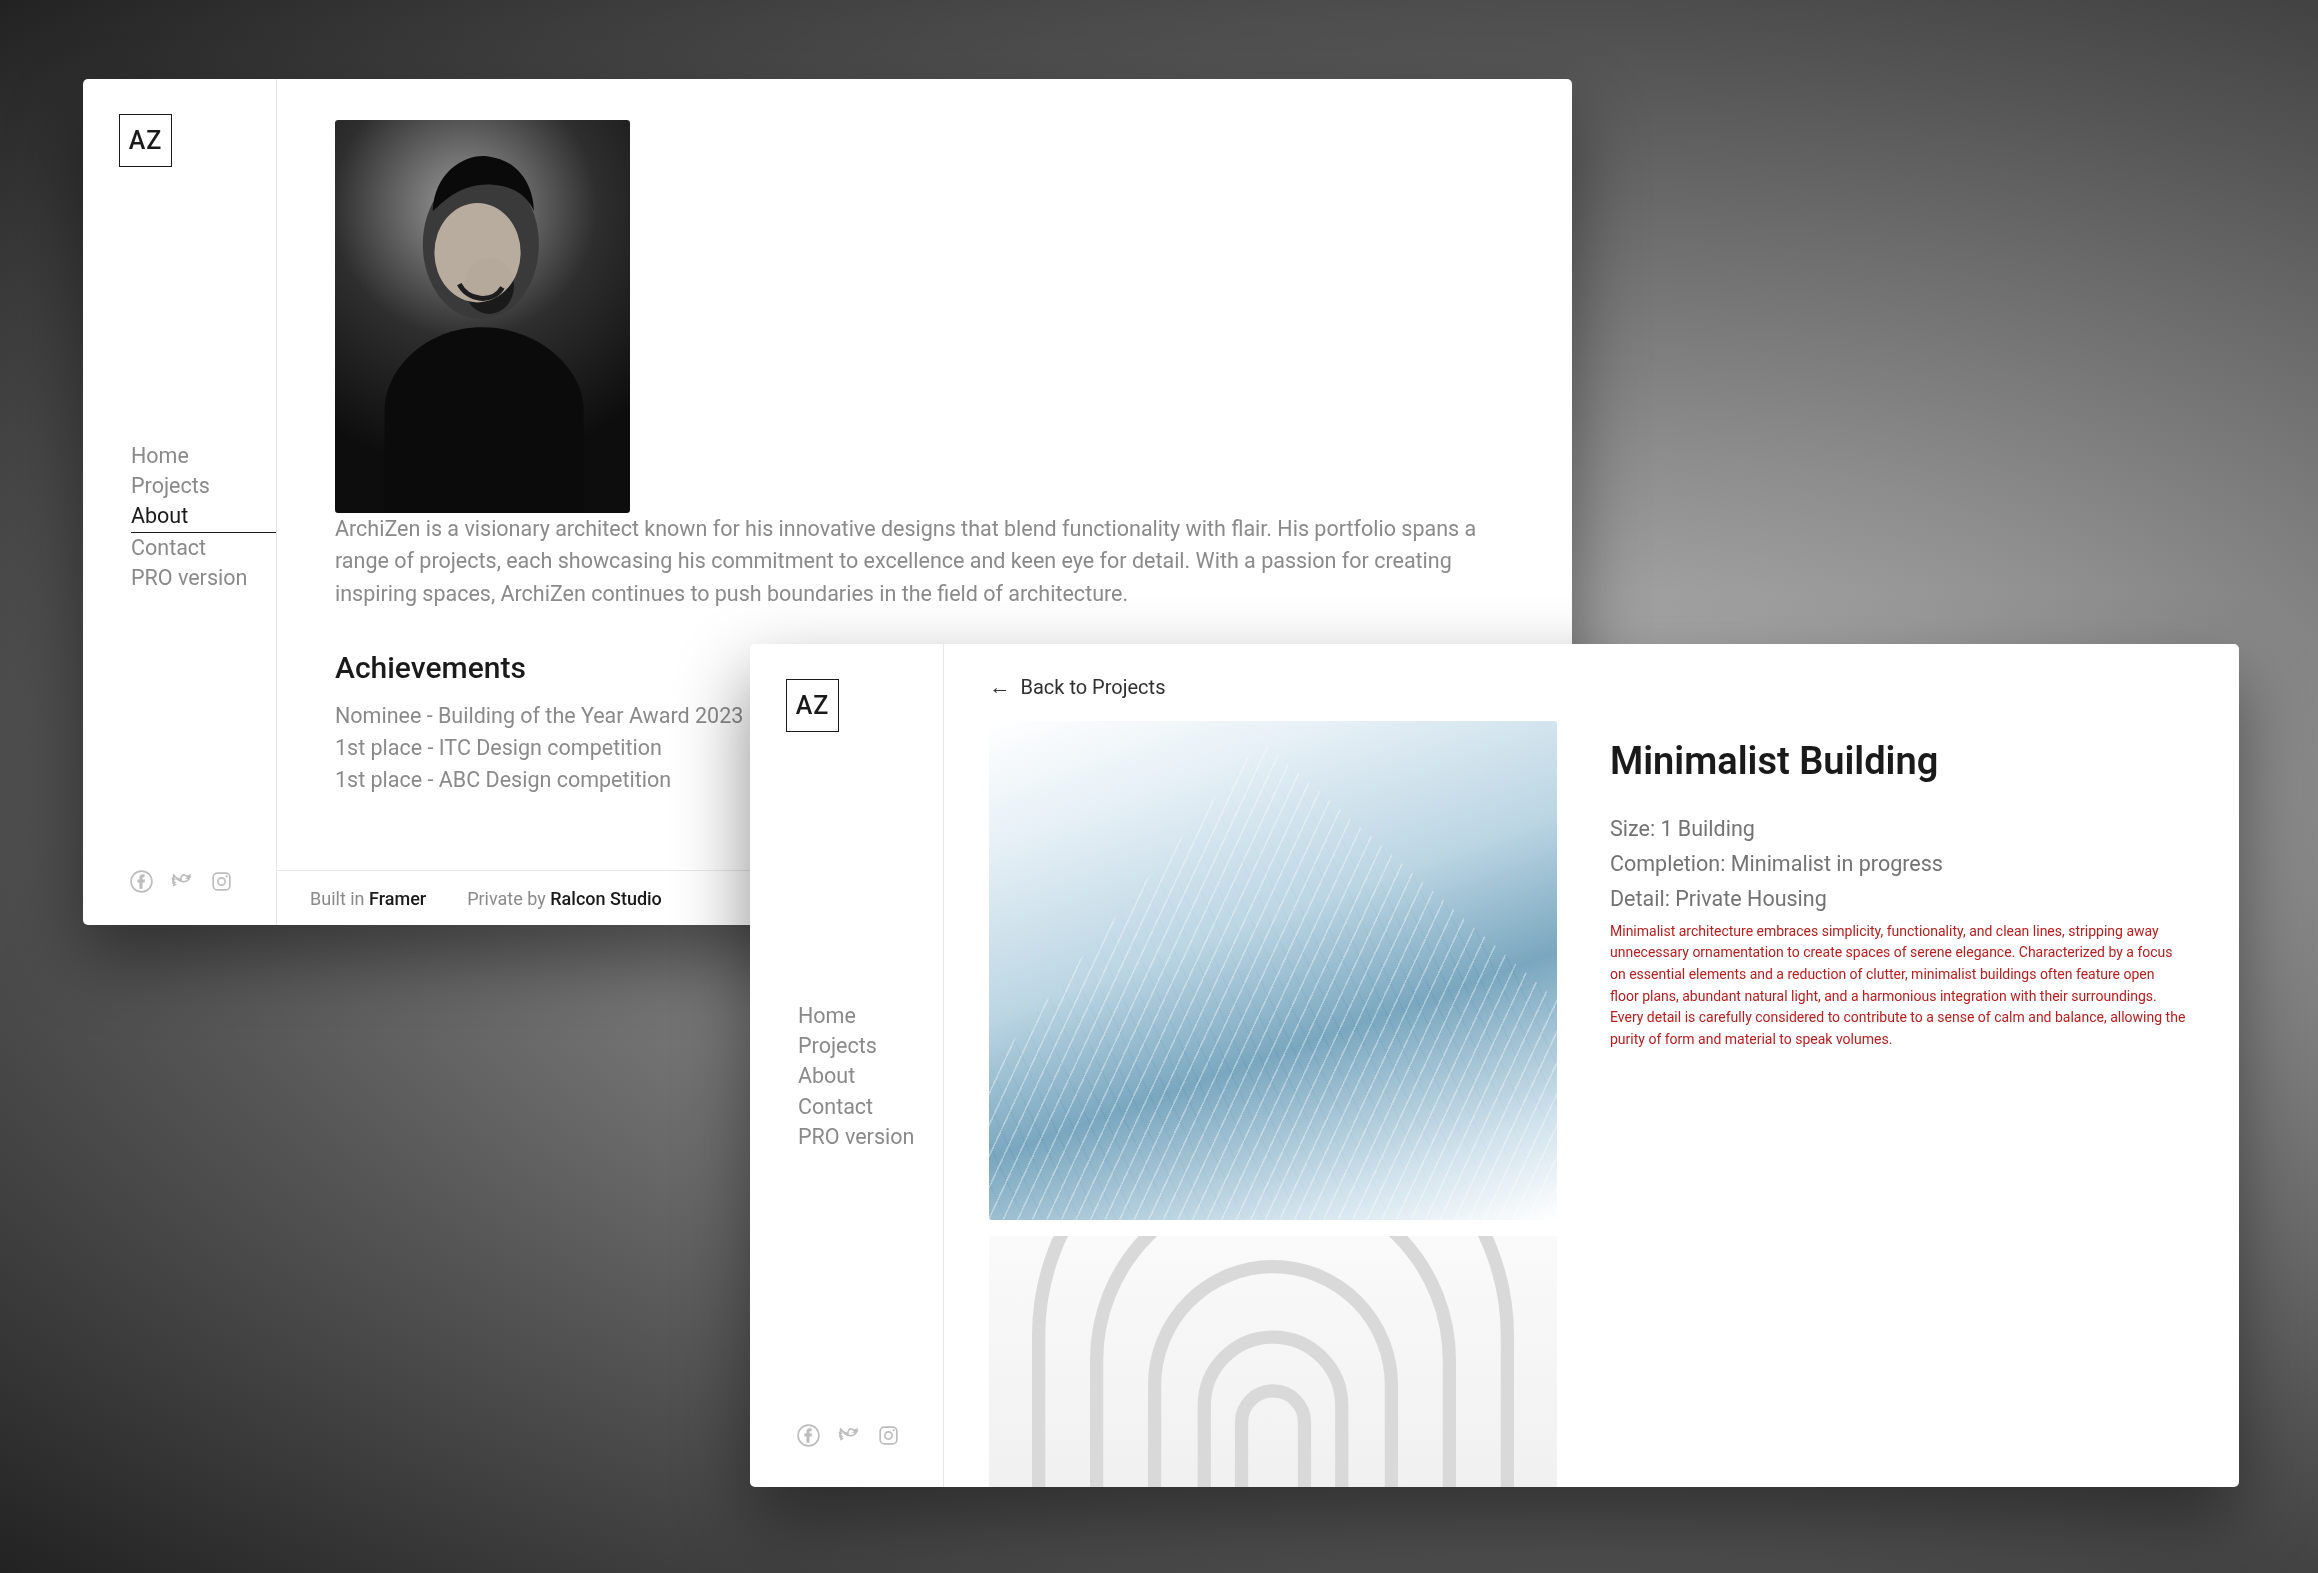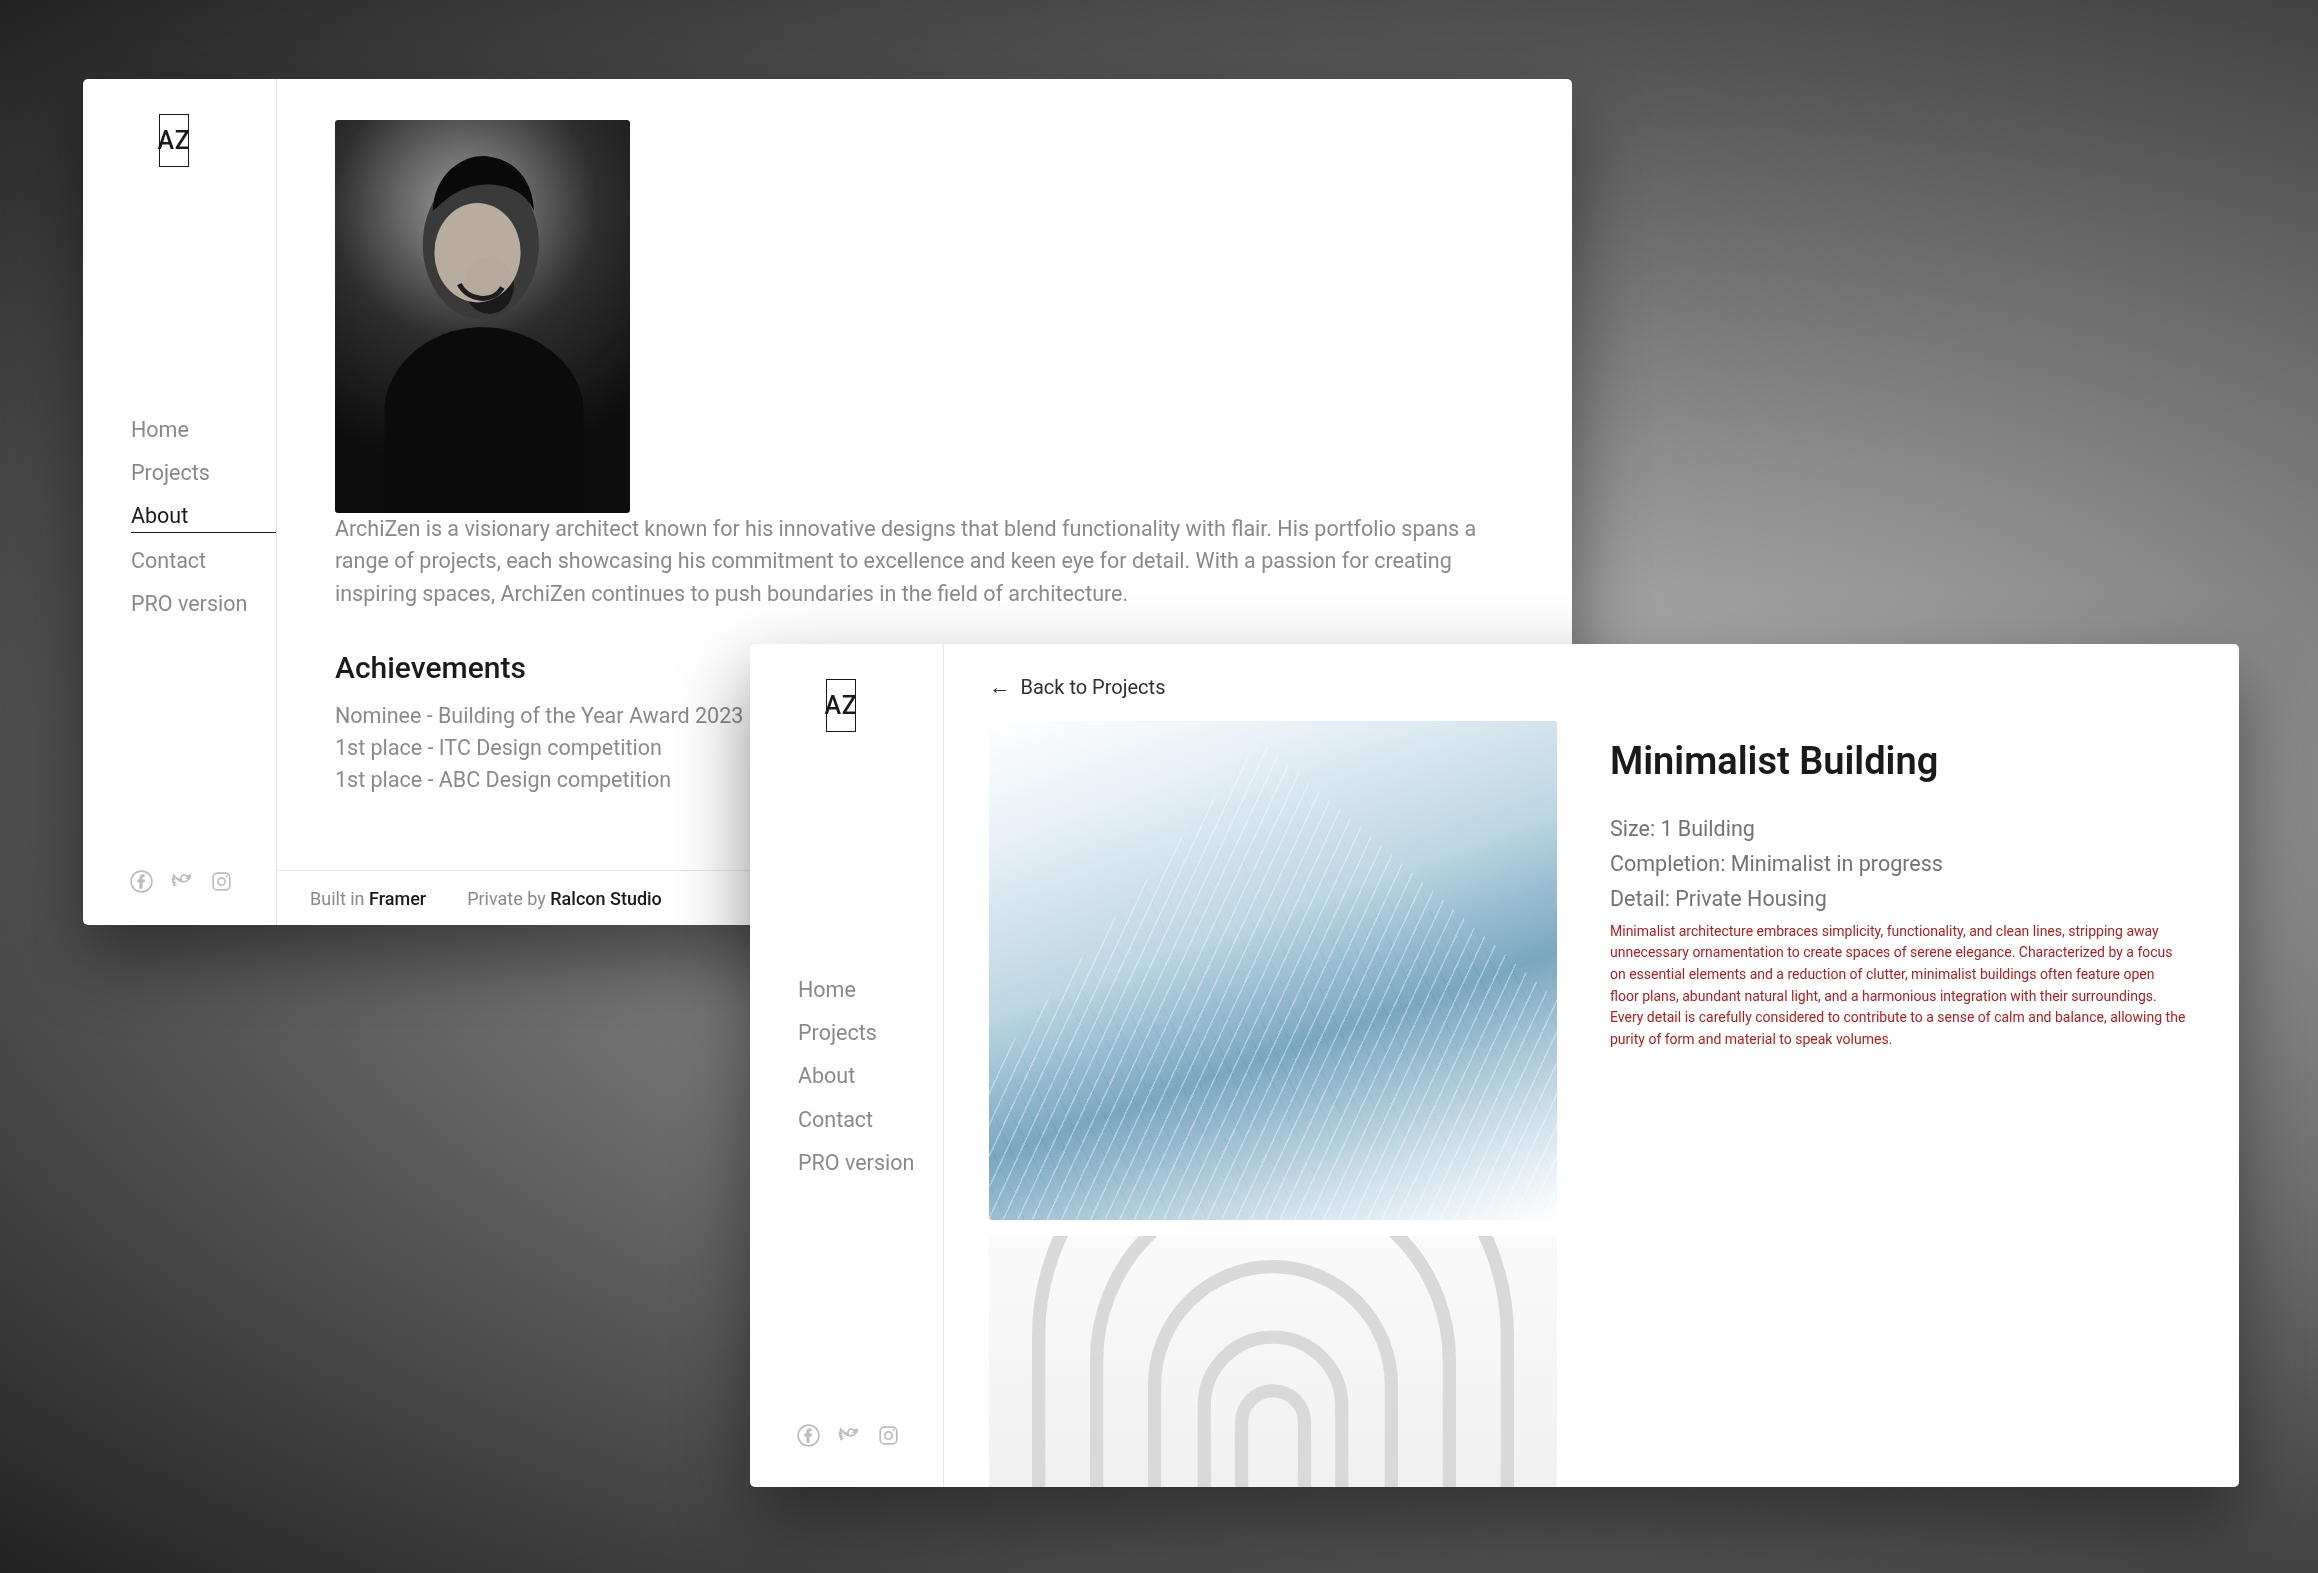--- a/index.html
+++ b/index.html
@@ -25,27 +25,27 @@
   .panel-b { left: 750px; top: 644px; width: 1489px; height: 843px; }
 
   .sidebar {
     width: 194px; min-width: 194px;
     border-right: 0.8px solid #e6e6e6;
     display: flex; flex-direction: column;
     padding: 35px 0 28px 0;
     position: relative;
   }
   .logo-box {
-    width: 30px; height: 53px;
+    width: 53px; height: 53px;
     border: 1.7px solid #1a1a1a;
-    margin-left: 76px;
+    margin-left: 36px;
     display: flex; align-items: center; justify-content: center;
     font-size: 25px; font-weight: 500; letter-spacing: 0.8px;
   }
-  .nav { margin-top: auto; margin-bottom: auto; padding-left: 48px; display:flex; flex-direction:column; gap: 15px;}
+  .nav { margin-top: auto; margin-bottom: auto; padding-left: 48px; display:flex; flex-direction:column; gap: 2px;}
   .nav a {
     display: inline-block;
     font-size: 21.5px;
     color: #8a8a8a;
     text-decoration: none;
     padding-bottom: 3.3px;
   }
   .nav a.active { color: #1a1a1a; border-bottom: 1.7px solid #1a1a1a; }
   .socials {
     padding-left: 46px; display:flex; gap:15px; align-items:center;

